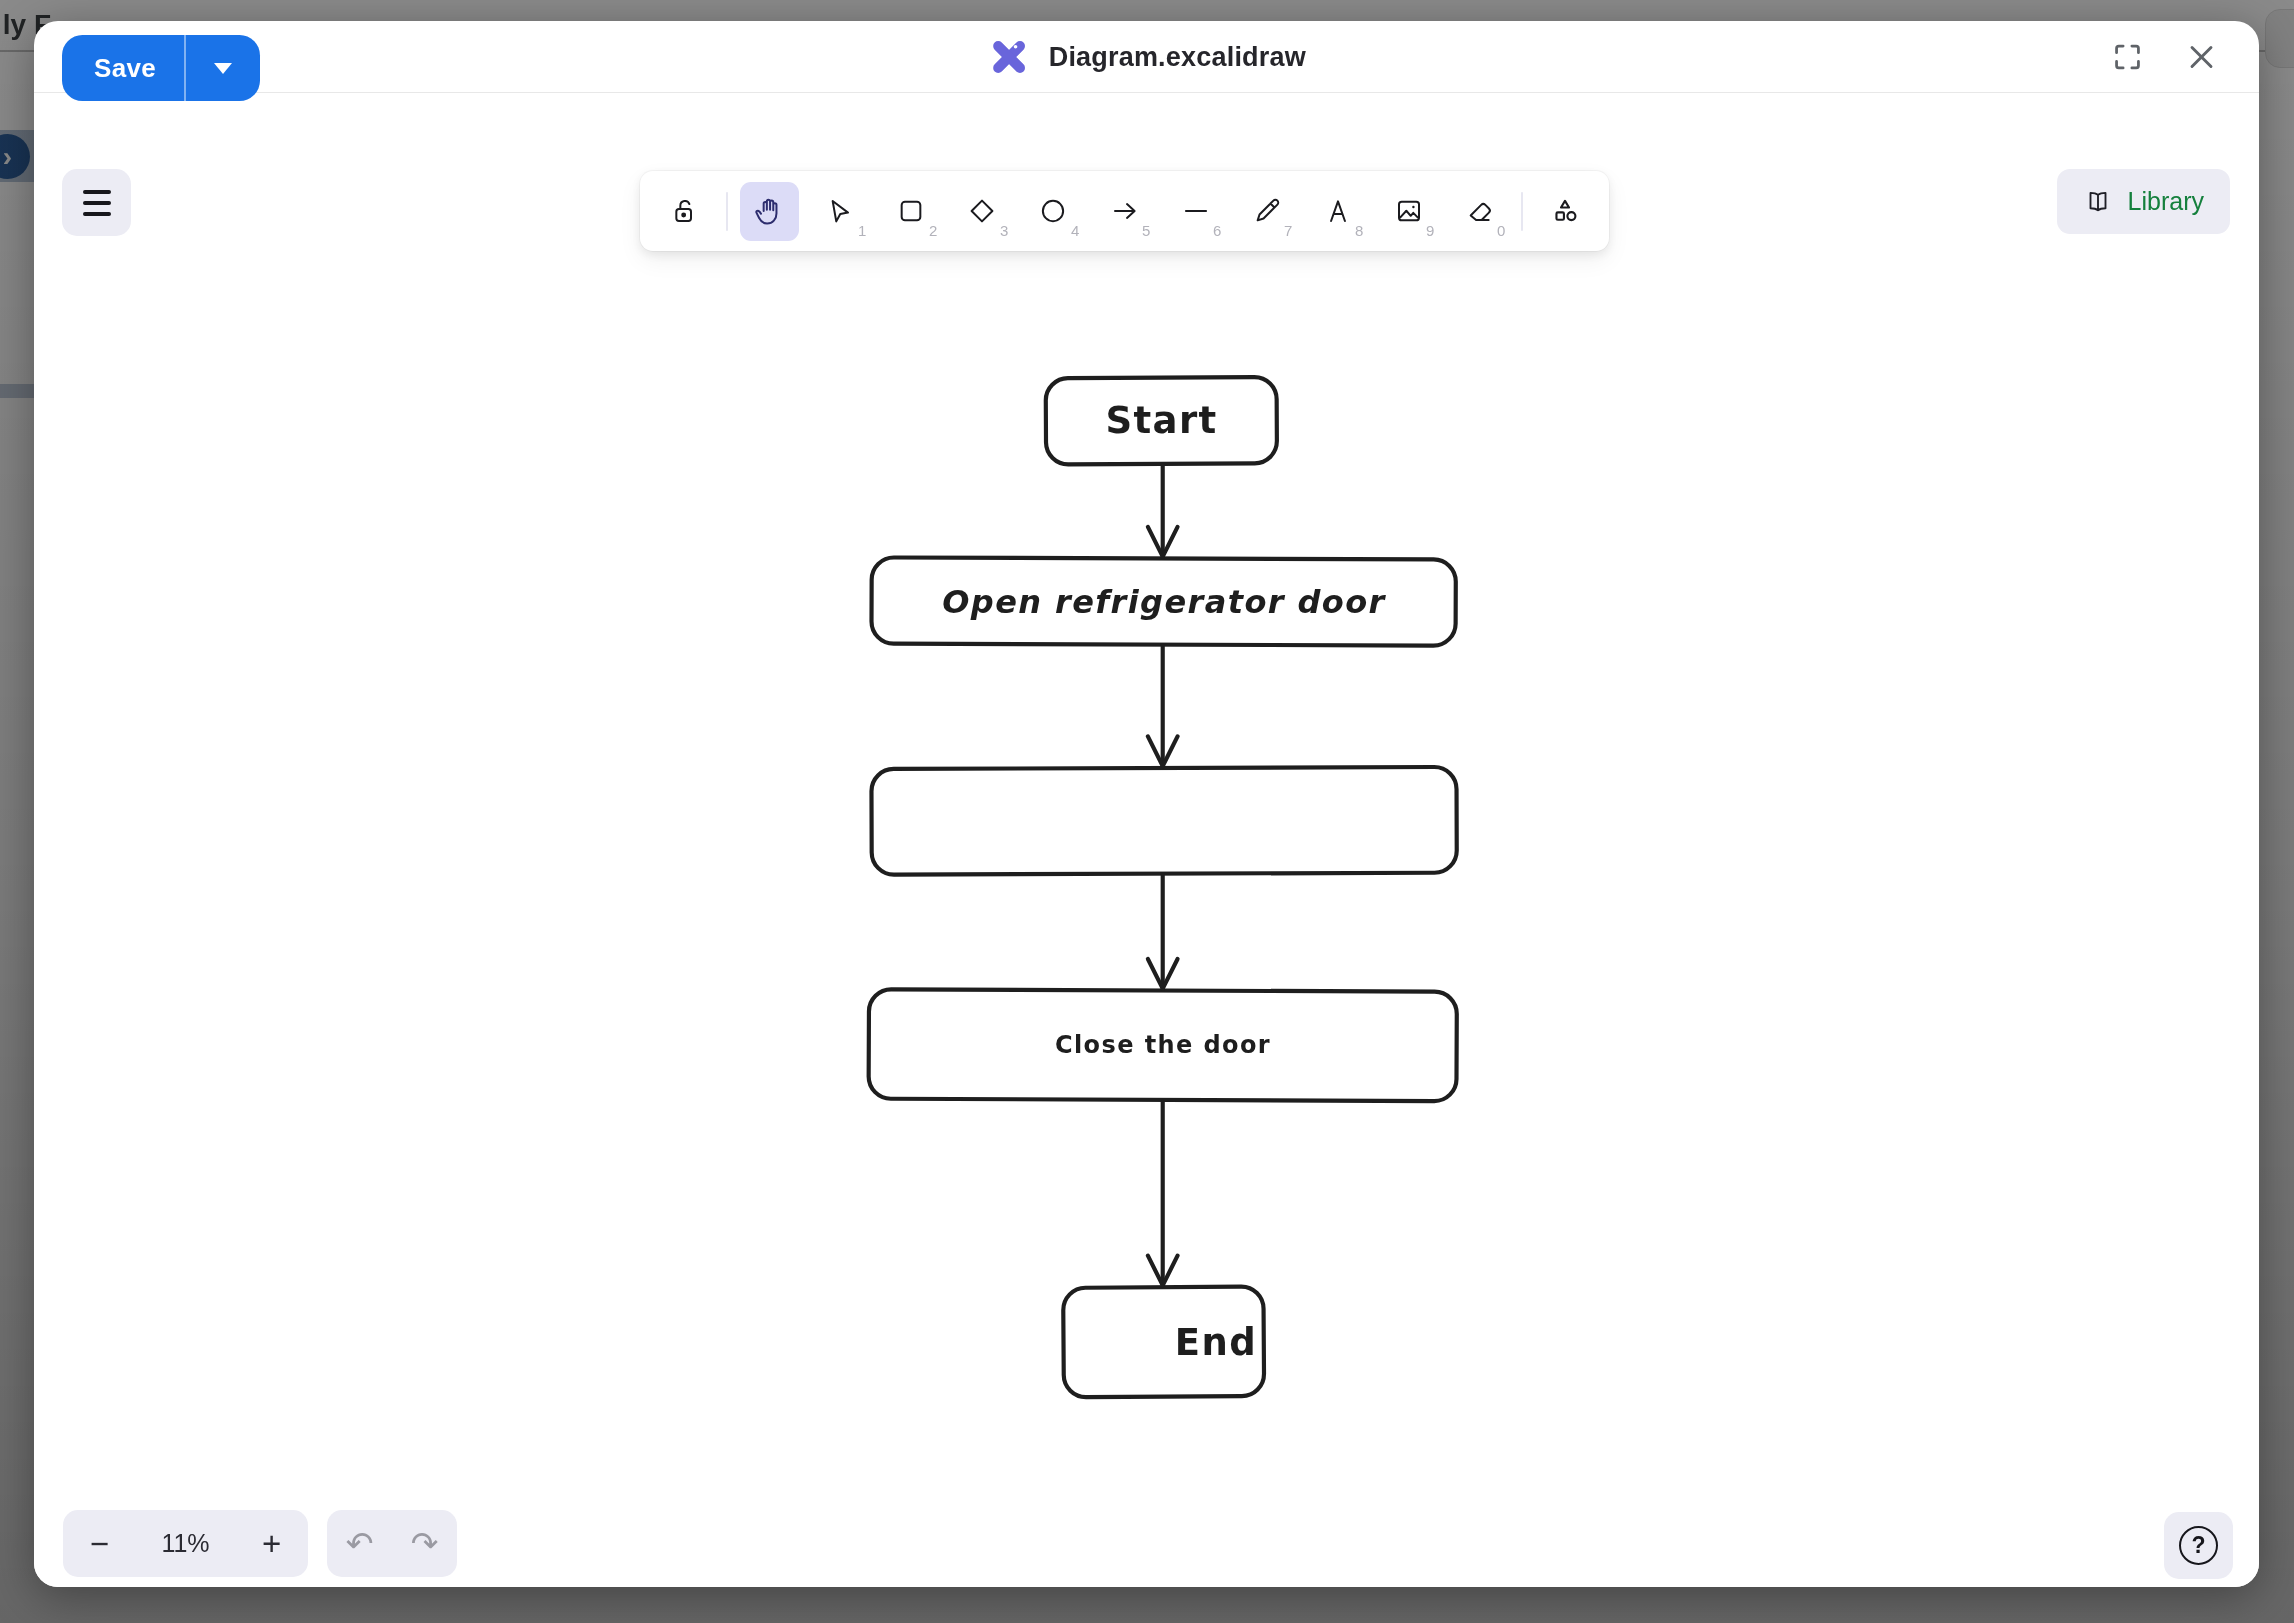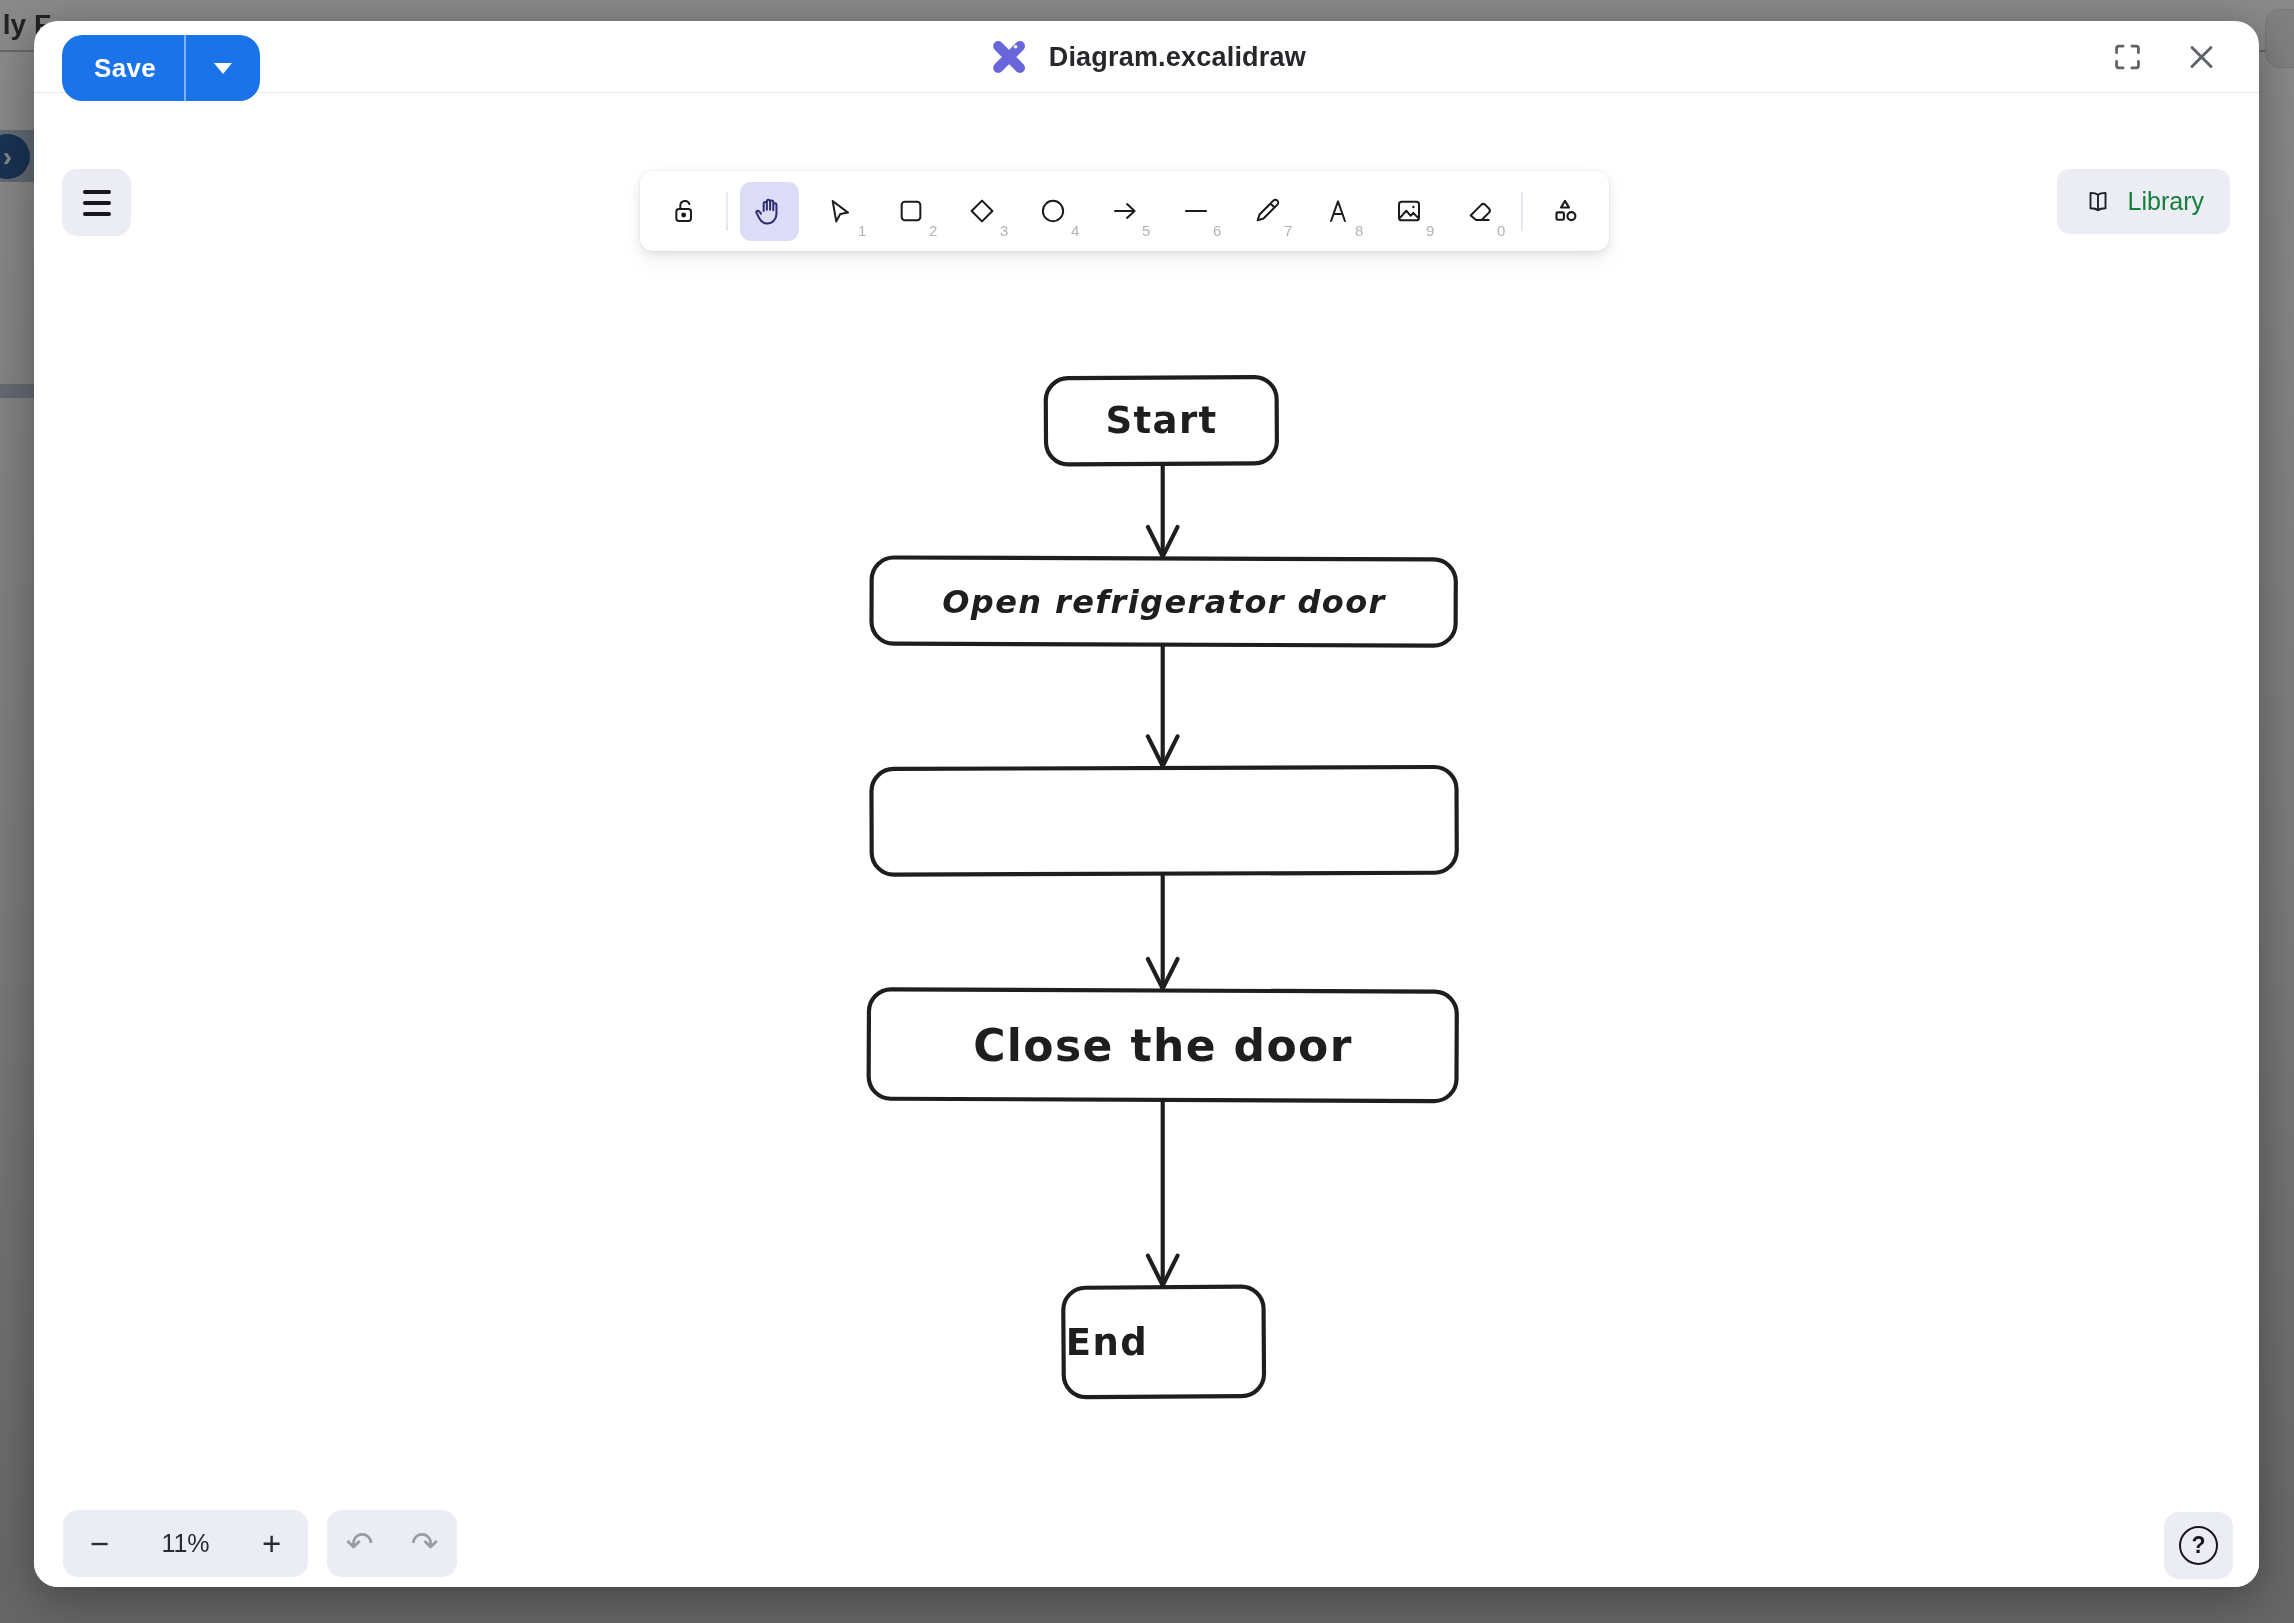--- a/index.html
+++ b/index.html
@@ -53,22 +53,22 @@
   .library-btn { position:absolute; right:29px; top:50px; height:65px; padding:0 26px; border-radius:13px; background:#ececf4; display:flex; align-items:center; gap:15px; color:#1f1f27; }
   .library-btn svg { width:30px; height:30px; }
   .library-label { font-size:25px; color:#15803d;text-align:center; }
 
   
   .flowchart-svg { position:absolute; left:816px; top:241px; width:631px; height:1057px; }
   .node-label { position:absolute; display:flex; align-items:center; justify-content:center; text-align:left; color:#1e1e1e; font-family:"DejaVu Sans", sans-serif; font-weight:700; letter-spacing:1.4px; line-height:1.45; }
   .nl-start { left:1012px; top:259px; width:231px; height:86px; font-size:37px; }
   .nl-open  { left:838px;  top:440px; width:584px; height:86px; font-size:32px;font-style:italic; }
   .nl-put   { left:838px;  top:649px; width:585px; height:106px; font-size:32px; padding:0 54px; }
-  .nl-close { left:835px;  top:872px; width:588px; height:109px; font-size:44px; }
-  .nl-end   { left:973px; top:1169px; width:200px; height:109px; font-size:37px; }
+  .nl-close { left:835px;  top:872px; width:588px; height:109px; font-size:24px; }
+  .nl-end   { left:1082px; top:1169px; width:200px; height:109px; font-size:37px; }
 
   
   .zoom-pill { position:absolute; left:29px; top:1391px; width:245px; height:67px; border-radius:15px; background:#ececf4; display:flex; align-items:center; justify-content:space-between; padding:0 9.3px; }
   .zoom-btn { width:54px; height:58px; display:flex; align-items:center; justify-content:center; font-size:33px; color:#2b2b33; border-radius:11px; }
   .zoom-value { font-size:25px; color:#2b2b33; }
   .history-pill { position:absolute; left:293px; top:1391px; width:130px; height:67px; border-radius:15px; background:#ececf4; display:flex; align-items:center; justify-content:space-around; }
   .hist-btn { font-size:33px; color:#9a9aa2; width:52px; height:58px; display:flex; align-items:center; justify-content:center; font-family:"DejaVu Sans", sans-serif; }
   .help-btn { position:absolute; left:2130px; top:1393px; width:69px; height:67px; border-radius:15px; background:#ececf4; display:flex; align-items:center; justify-content:center; }
   .help-ring { width:39px; height:39px; border:2.8px solid #17171c; border-radius:50%; display:flex; align-items:center; justify-content:center; font-size:23px; font-weight:700; color:#17171c; }
 </style>

